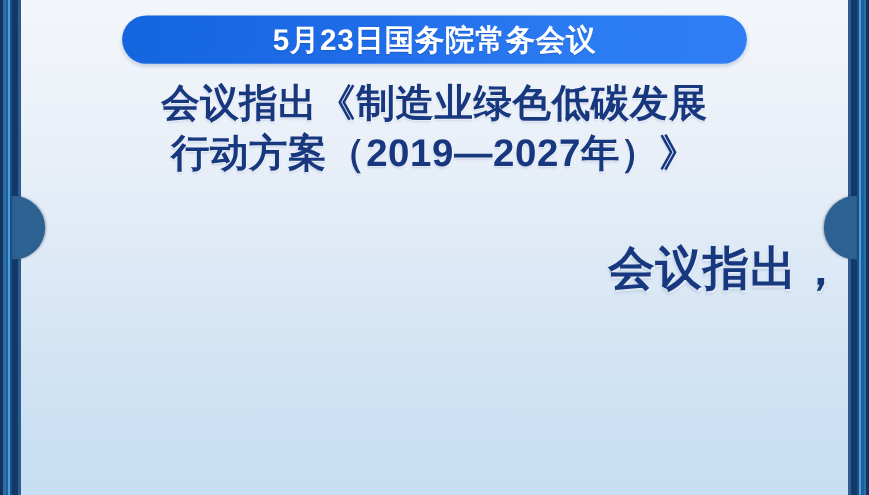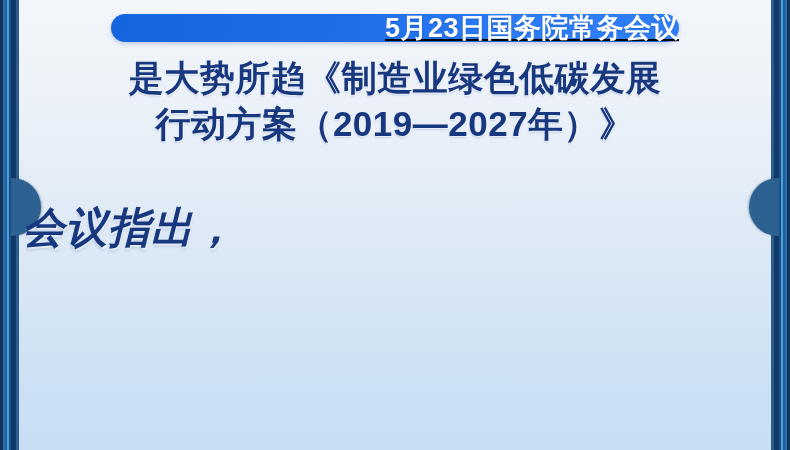--- a/index.html
+++ b/index.html
@@ -111,28 +111,27 @@
     z-index: 8;
     display: flex;
     flex-direction: column;
     align-items: center;
   }
 
   
   .pill {
     margin-top: 14px;
     width: 568px;
-    height: 28px;
+    height: 44px;
     border-radius: 22px;
     background: linear-gradient(100deg, #1565df 0%, #1f6ce8 38%, #2b7bf4 72%, #2f7ef6 100%);
     box-shadow: 0 2px 4px rgba(20,60,130,.22);
     display: flex;
     align-items: center;
-    justify-content: flex-end;
-    text-decoration: underline;
+    justify-content: center;
   }
   .pill-text {
     color: #ffffff;
     font-size: 27px;
     font-weight: bold;
     letter-spacing: .5px;
     line-height: 1;
     white-space: nowrap;
     text-shadow: 0 1px 1px rgba(12,50,120,.30);
   }
@@ -161,23 +160,22 @@
     right: 18px;
     top: 206px;
     height: 0;
     border-top: 2px dashed #9dc4e4;
     opacity: .95;
   }
 
   
   .body-block {
     margin-top: 48px;
-    text-align: left;
+    text-align: right;
     width: 100%;
-    font-style: italic;
   }
   .body-line {
     font-size: 42px;
     font-weight: bold;
     line-height: 66px;
     letter-spacing: 1px;
     white-space: nowrap;
   }
   .body-line.navy {
     color: #17377e;
@@ -210,21 +208,21 @@
 
   <div class="divider"></div>
 
   <div class="content">
 
     <div class="pill">
       <span class="pill-text">5月23日国务院常务会议</span>
     </div>
 
     <div class="title-block">
-      <div class="title-line">是大势所趋《制造业绿色低碳发展</div>
+      <div class="title-line">会议指出《制造业绿色低碳发展</div>
       <div class="title-line">行动方案（2019—2027年）》</div>
     </div>
 
     <div class="body-block">
       <div class="body-line navy">会议指出，</div>
       <div class="body-line orange">推进制造业绿色低碳发展</div>
       <div class="body-line orange">是大势所趋，</div>
     </div>
 
   </div>

